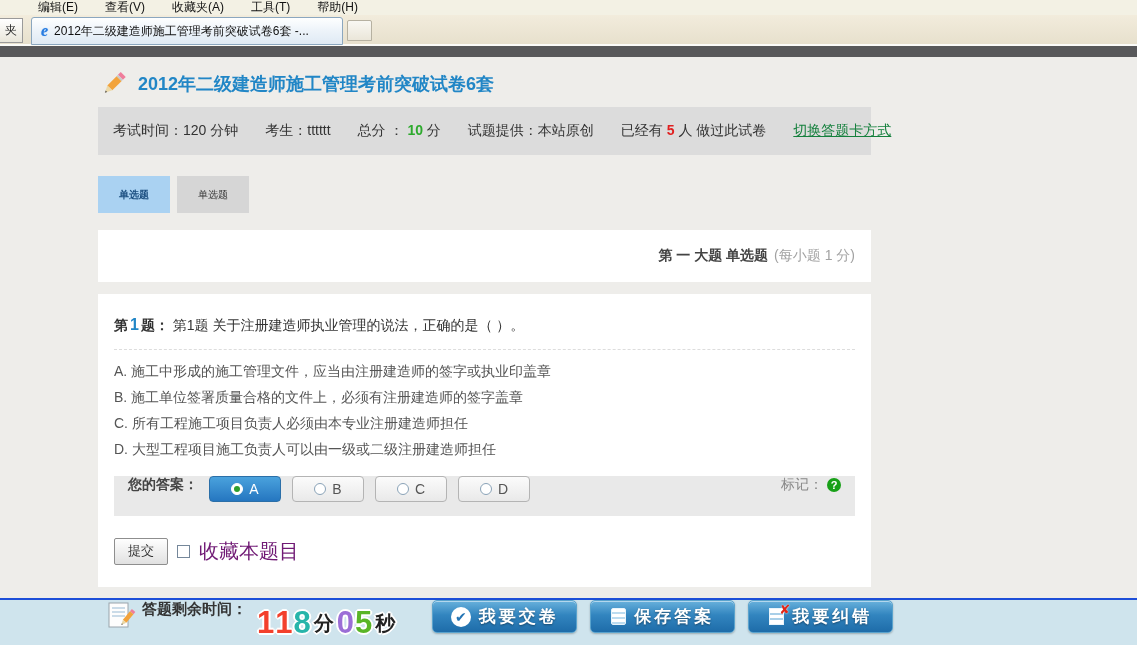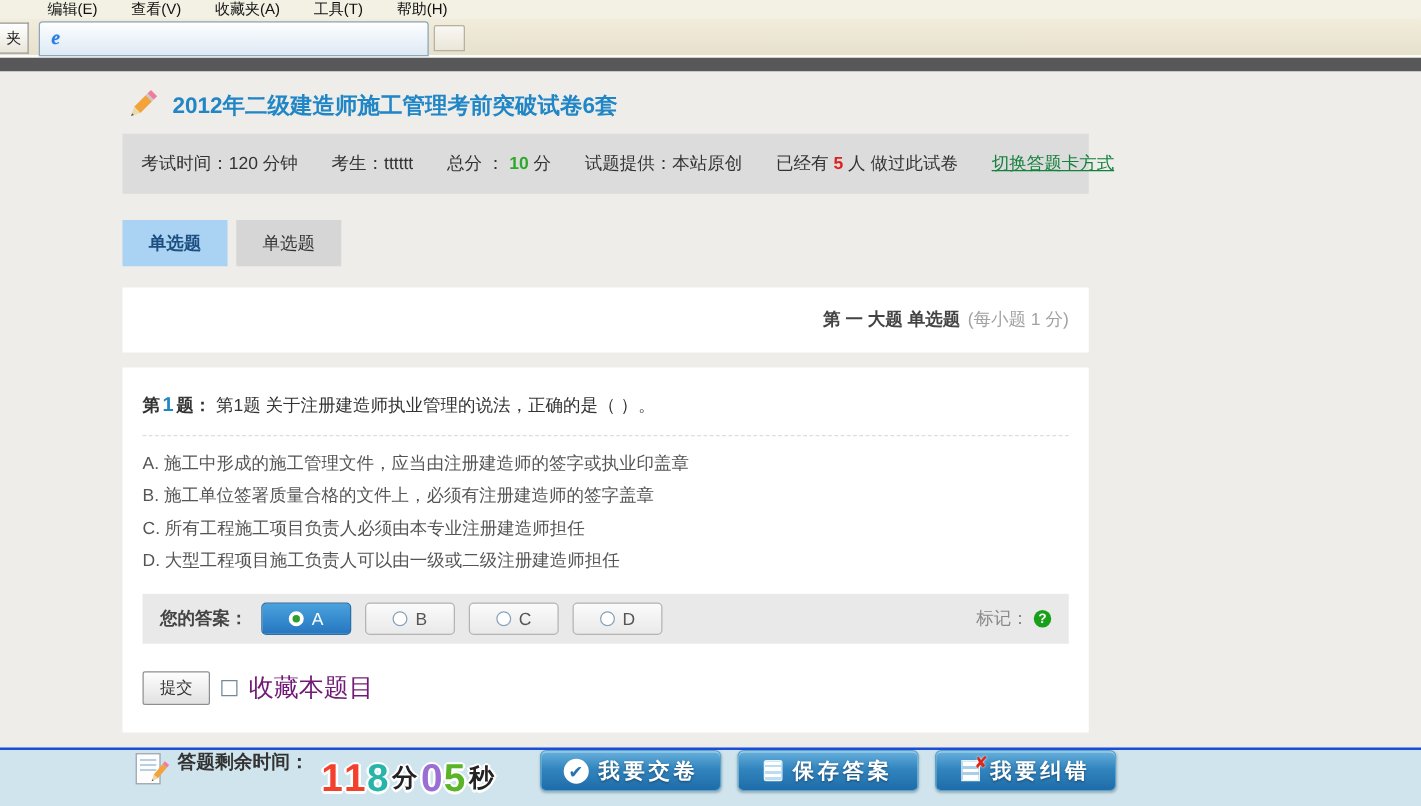--- a/index.html
+++ b/index.html
@@ -23,35 +23,35 @@
 
   .title-row { display:flex; align-items:center; gap:10px; padding-top:10px; height:40px; }
   .page-title { color:#2186c6; font-size:18px; font-weight:bold; }
 
   .info-bar { margin-top:8px; height:48px; background:#dcdcdc; display:flex; align-items:center; gap:27px; padding:0 15px; font-size:14px; color:#333; white-space:nowrap; }
   .green-num { color:#2daa2d; font-weight:bold; }
   .red-num { color:#e02020; font-weight:bold; }
   .switch-link { color:#15803d; text-decoration:underline; cursor:pointer; }
 
   .tabs-row { margin-top:21px; display:flex; gap:7px; }
-  .qtab { height:37px; padding:0 21px; display:flex; align-items:center; font-size:14px; background:#d6d6d6; color:#333; cursor:pointer; }
+  .qtab { height:37px; padding:0 21px; display:flex; align-items:center; font-size:10px; background:#d6d6d6; color:#333; cursor:pointer; }
   .qtab.active { background:#aad2f2; color:#1c4f80; font-weight:bold; }
 
   .section-card { margin-top:17px; background:#fff; height:52px; display:flex; align-items:center; padding:0 16px; font-size:14px;justify-content:flex-end; }
   .section-title { font-weight:bold; color:#444; }
   .section-note { color:#a2a2a2; margin-left:6px; }
 
   .q-card { margin-top:12px; background:#fff; padding:14px 16px 22px; min-height:283px; }
   .q-head { font-size:14px; color:#333; padding:8px 0 14px; }
   .q-bold { font-weight:bold; color:#333; }
   .q-num { color:#2186c6; font-weight:bold; font-size:16px; padding:0 2px; }
   .q-sep { border-top:1px dashed #ddd; margin-bottom:8px; }
   .opt { font-size:14px; color:#555; line-height:26px; cursor:default; }
 
-  .answer-bar { margin-top:14px; background:#e9e9e9; height:40px; display:flex; align-items:center; padding:0 14px; font-size:14px; }
+  .answer-bar { margin-top:14px; background:#e9e9e9; height:40px; display:flex; align-items:flex-start; padding:0 14px; font-size:14px; }
   .answer-label { font-weight:bold; color:#444; }
   .choice { width:72px; height:26px; margin-left:11px; border:1px solid #b4b4b4; border-radius:4px; background:linear-gradient(#fbfbfb,#e9e9e9); display:flex; align-items:center; justify-content:center; gap:6px; font-size:14px; color:#555; cursor:pointer; }
   .radio { width:12px; height:12px; border-radius:50%; border:1px solid #8aa3b8; background:#fff; display:inline-flex; align-items:center; justify-content:center; }
   .radio .dot { display:none; width:6px; height:6px; border-radius:50%; background:#2e9e2e; }
   .choice.selected { background:linear-gradient(#4aa2dd,#2576c0); border-color:#2b6fa8; color:#fff; }
   .choice.selected .radio { border-color:#fff; }
   .choice.selected .radio .dot { display:block; }
   .mark { margin-left:auto; color:#888; display:flex; align-items:center; gap:4px; }
   .qmark-icon { width:14px; height:14px; border-radius:50%; background:#18a018; color:#fff; font-size:11px; font-weight:bold; display:flex; align-items:center; justify-content:center; cursor:pointer; }
 
@@ -87,20 +87,21 @@
   <span>查看(V)</span>
   <span>收藏夹(A)</span>
   <span>工具(T)</span>
   <span>帮助(H)</span>
 </div>
 
 <div class="tabbar">
   <div class="fav-stub">夹</div>
   <div class="tab">
     <span class="ie-e">e</span>
+    <span class="tab-title">2012年二级建造师施工管理考前突破试卷6套 -...</span>
   </div>
   <div class="newtab"></div>
 </div>
 <div class="darkband"></div>
 
 <div class="content">
   <div class="col">
 
     <div class="title-row">
       <svg width="30" height="30" viewBox="0 0 30 30">

